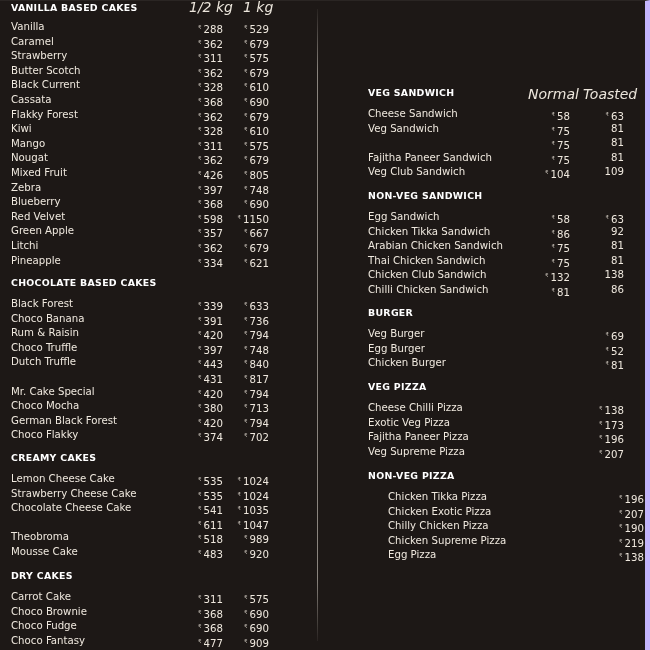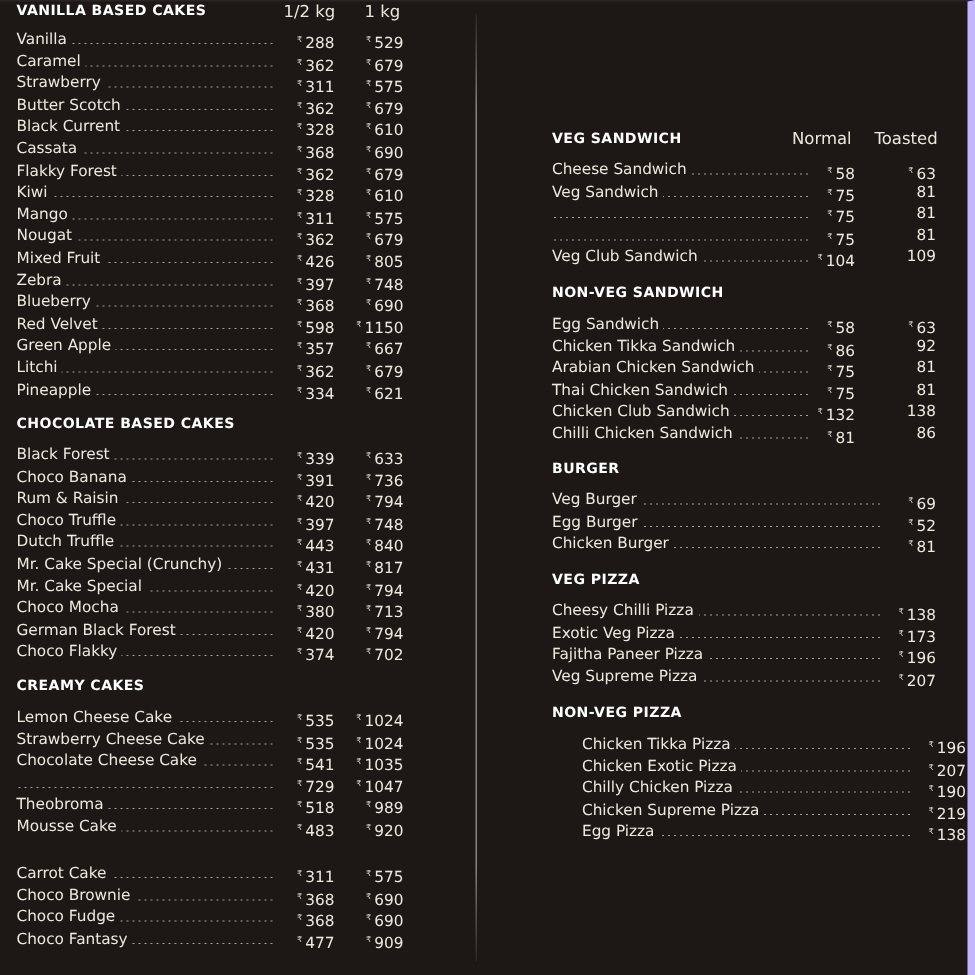--- a/index.html
+++ b/index.html
@@ -20,21 +20,21 @@
   .col-right { left: 368px; top: 86px; width: 258px; }
 
   .section { }
   .sec-head {
     display: flex; align-items: baseline; height: 14px; position: relative;
   }
   .sec-title {
     font-weight: bold; font-size: 9.4px; letter-spacing: 0.3px; color: #ffffff;
     white-space: nowrap;
   }
-  .col-hdr { position: absolute; font-size: 11px; color: #ece6dc; white-space: nowrap; text-align: center; }
+  .col-hdr { position: absolute; font-size: 14px; color: #ece6dc; white-space: nowrap; text-align: center; font-style: italic; }
 
   .row { position: relative; height: 14.6px; font-size: 10.2px; line-height: 14.6px; white-space: nowrap; }
   .row .name { position: absolute; left: 0; top: 0; background: #1d1816; padding-right: 3px; z-index: 2; color: #efe8de; }
   .row .dots {
     position: absolute; top: 0; height: 14.6px; z-index: 1;
     background-image: radial-gradient(circle, #a8a199 0.55px, transparent 0.7px);
     background-size: 4px 2px; background-repeat: repeat-x; background-position: 0 8px;
   }
   .row .p { position: absolute; top: 0; text-align: right; color: #efe8de; }
   .rs { font-size: 5.5px; vertical-align: 4px; margin-right: 2px; color: #cfc8bf; }
@@ -202,21 +202,20 @@
             <span class="p p2"><span class="rs">₹</span><span>748</span></span>
           </div>
           <div class="row two">
             <span class="dots"></span>
             <span class="name">Dutch Truffle</span>
             <span class="p p1"><span class="rs">₹</span><span>443</span></span>
             <span class="p p2"><span class="rs">₹</span><span>840</span></span>
           </div>
           <div class="row two">
             <span class="dots"></span>
-            <span class="name">Mr. Cake Special (Crunchy)</span>
             <span class="p p1"><span class="rs">₹</span><span>431</span></span>
             <span class="p p2"><span class="rs">₹</span><span>817</span></span>
           </div>
           <div class="row two">
             <span class="dots"></span>
             <span class="name">Mr. Cake Special</span>
             <span class="p p1"><span class="rs">₹</span><span>420</span></span>
             <span class="p p2"><span class="rs">₹</span><span>794</span></span>
           </div>
           <div class="row two">
@@ -258,39 +257,42 @@
             <span class="p p2"><span class="rs">₹</span><span>1024</span></span>
           </div>
           <div class="row two">
             <span class="dots"></span>
             <span class="name">Chocolate Cheese Cake</span>
             <span class="p p1"><span class="rs">₹</span><span>541</span></span>
             <span class="p p2"><span class="rs">₹</span><span>1035</span></span>
           </div>
           <div class="row two">
             <span class="dots"></span>
-            <span class="p p1"><span class="rs">₹</span><span>729</span></span>
+            <span class="p p1"><span class="rs">₹</span><span>611</span></span>
             <span class="p p2"><span class="rs">₹</span><span>1047</span></span>
           </div>
           <div class="row two">
             <span class="dots"></span>
             <span class="name">Theobroma</span>
             <span class="p p1"><span class="rs">₹</span><span>518</span></span>
             <span class="p p2"><span class="rs">₹</span><span>989</span></span>
           </div>
           <div class="row two">
             <span class="dots"></span>
             <span class="name">Mousse Cake</span>
             <span class="p p1"><span class="rs">₹</span><span>483</span></span>
             <span class="p p2"><span class="rs">₹</span><span>920</span></span>
           </div>
         </div>
     </div>
 
     <div class="section" style="position:absolute;top:569px;left:0;width:262px;">
+      <div class="sec-head">
+          <span class="sec-title">DRY CAKES</span>
+        </div>
       <div class="rows" style="margin-top:6px;">
           <div class="row two">
             <span class="dots"></span>
             <span class="name">Carrot Cake</span>
             <span class="p p1"><span class="rs">₹</span><span>311</span></span>
             <span class="p p2"><span class="rs">₹</span><span>575</span></span>
           </div>
           <div class="row two">
             <span class="dots"></span>
             <span class="name">Choco Brownie</span>
@@ -333,20 +335,21 @@
             <span class="p p1"><span class="rs">₹</span><span>75</span></span>
             <span class="p p2"><span>81</span></span>
           </div>
           <div class="row two">
             <span class="dots"></span>
             <span class="p p1"><span class="rs">₹</span><span>75</span></span>
             <span class="p p2"><span>81</span></span>
           </div>
           <div class="row two">
             <span class="dots"></span>
+            <span class="name">Fajitha Paneer Sandwich</span>
             <span class="p p1"><span class="rs">₹</span><span>75</span></span>
             <span class="p p2"><span>81</span></span>
           </div>
           <div class="row two">
             <span class="dots"></span>
             <span class="name">Veg Club Sandwich</span>
             <span class="p p1"><span class="rs">₹</span><span>104</span></span>
             <span class="p p2"><span>109</span></span>
           </div>
         </div>
@@ -419,21 +422,21 @@
         </div>
     </div>
 
     <div class="section" style="position:absolute;top:294px;left:0;width:258px;">
       <div class="sec-head">
           <span class="sec-title">VEG PIZZA</span>
         </div>
       <div class="rows" style="margin-top:6px;">
           <div class="row one">
             <span class="dots"></span>
-            <span class="name">Cheesy Chilli Pizza</span>
+            <span class="name">Cheese Chilli Pizza</span>
             <span class="p p1"><span class="rs">₹</span><span>138</span></span>
           </div>
           <div class="row one">
             <span class="dots"></span>
             <span class="name">Exotic Veg Pizza</span>
             <span class="p p1"><span class="rs">₹</span><span>173</span></span>
           </div>
           <div class="row one">
             <span class="dots"></span>
             <span class="name">Fajitha Paneer Pizza</span>

